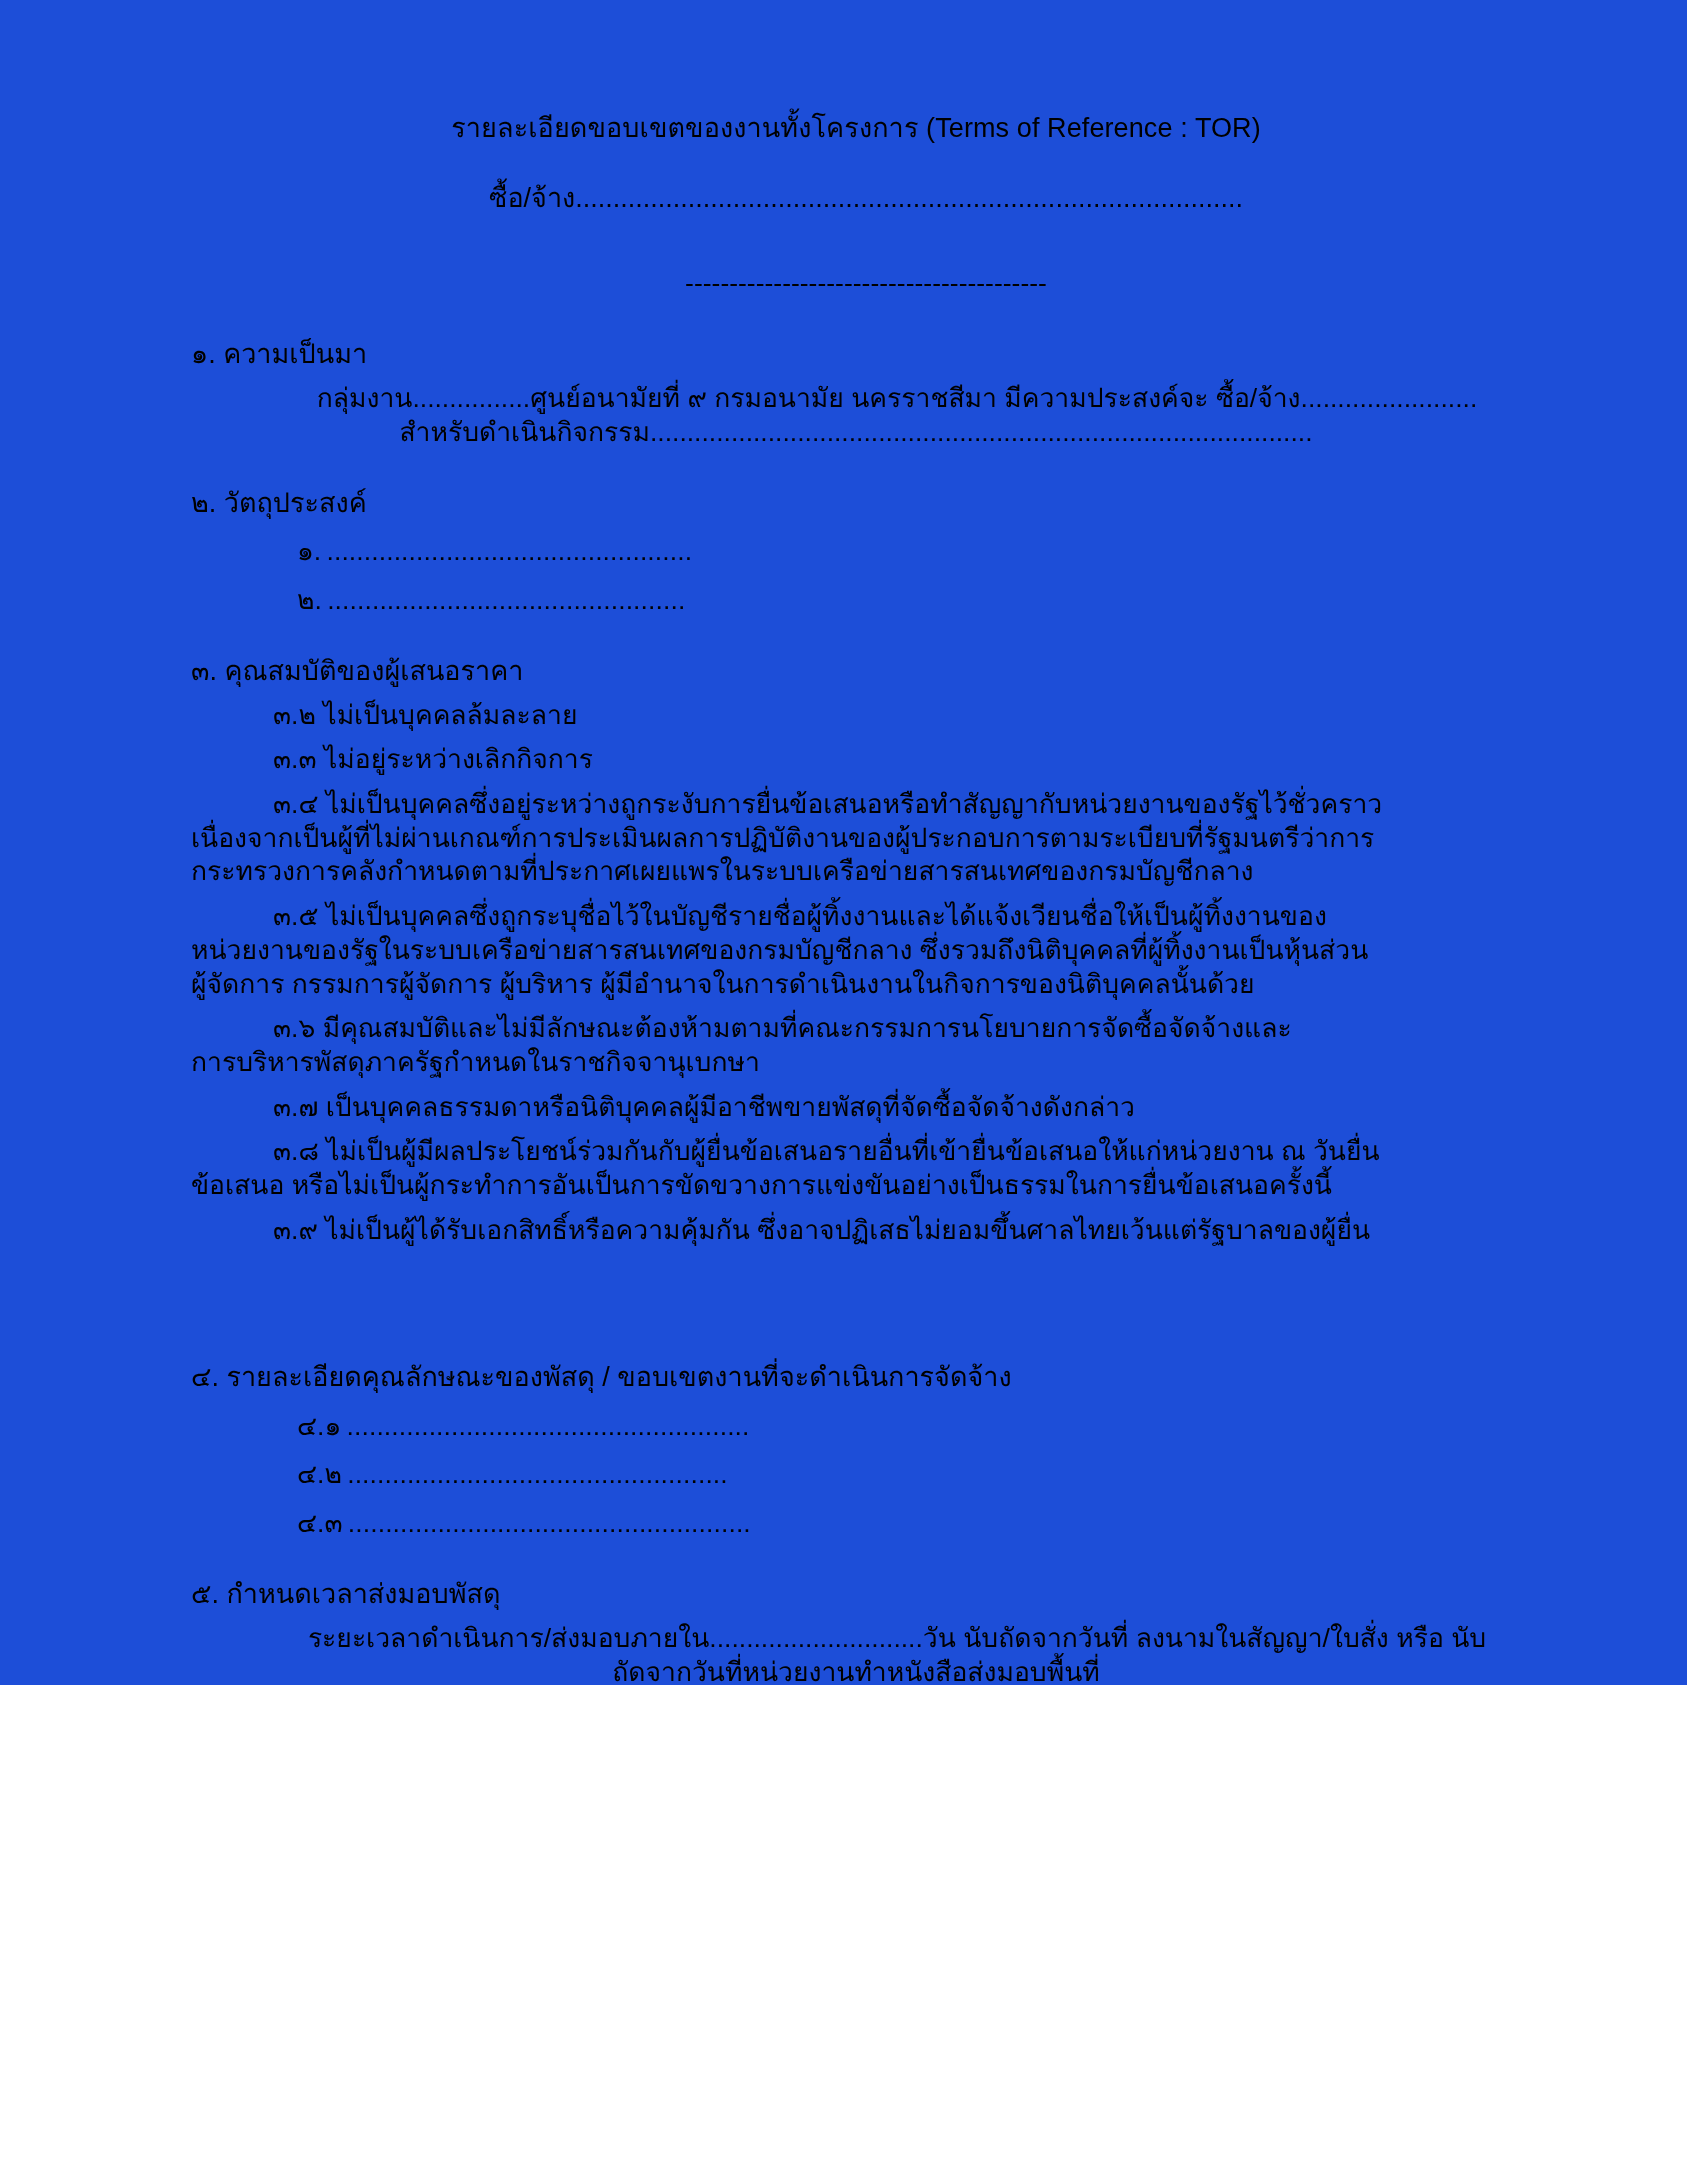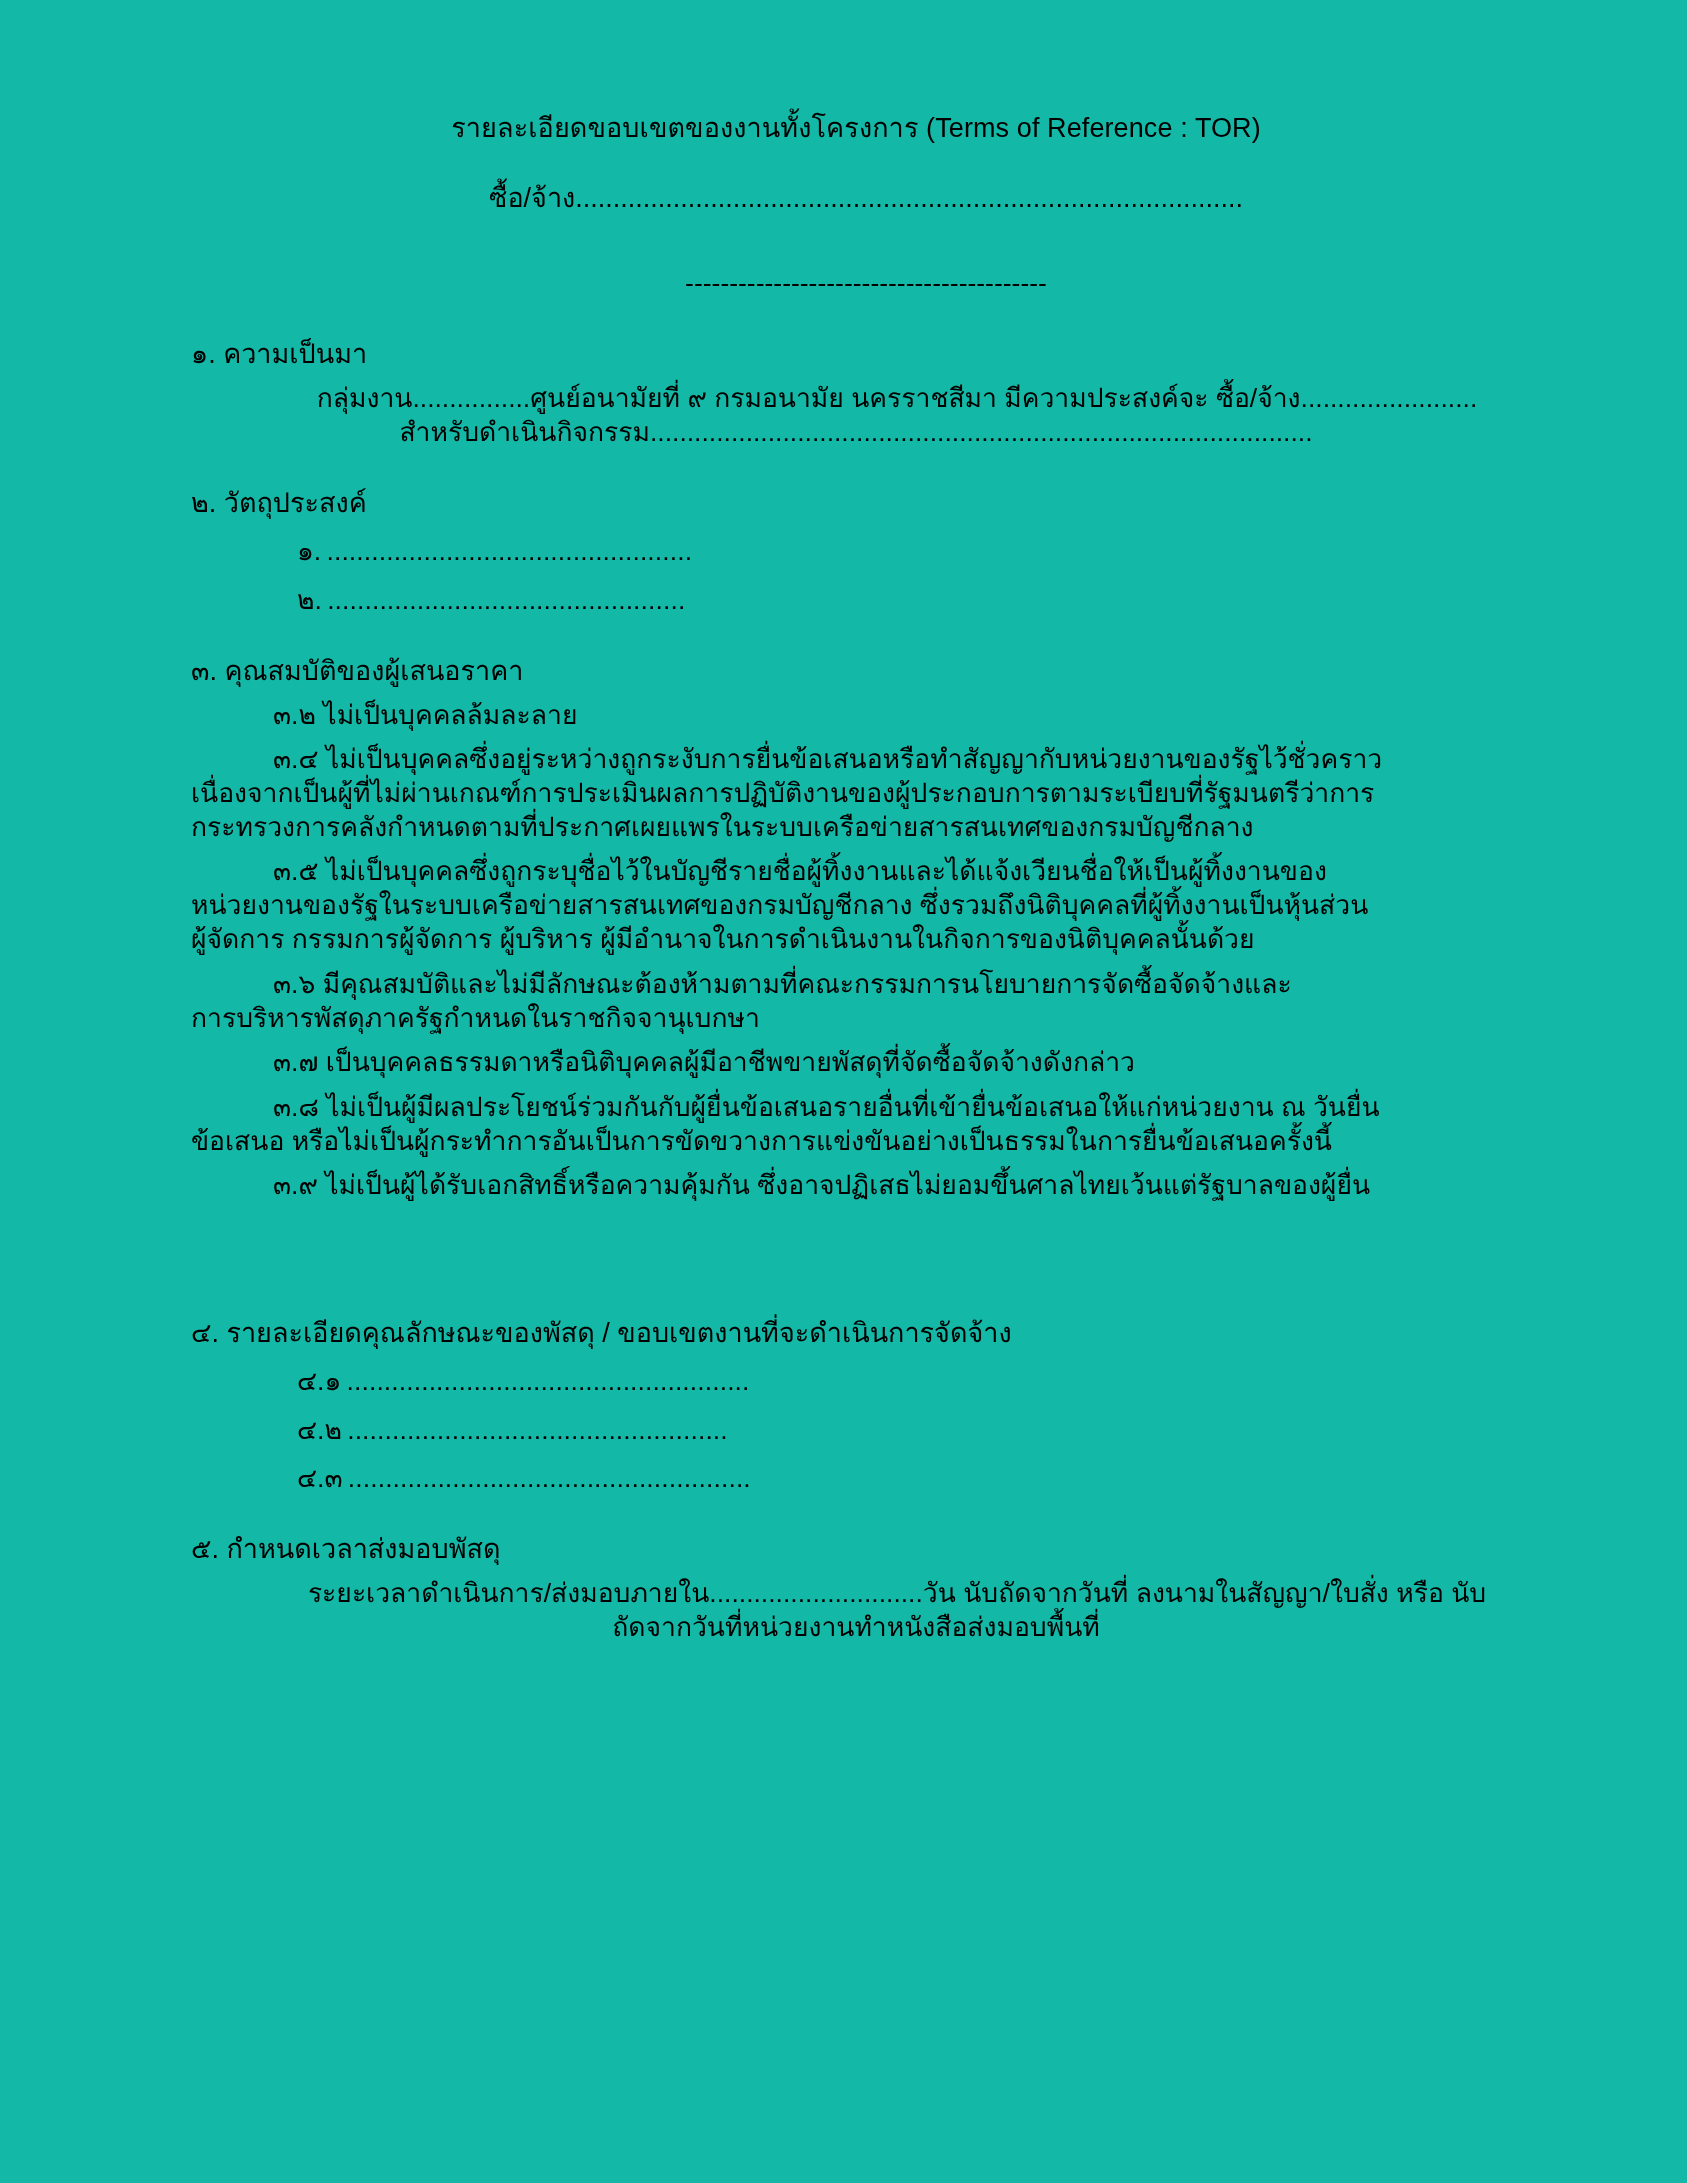--- a/index.html
+++ b/index.html
@@ -8,22 +8,22 @@
     padding: 0;
     background: #ffffff;
   }
   body {
     font-family: "Liberation Sans", "DejaVu Sans", sans-serif;
     color: #000000;
   }
   .page {
     position: relative;
     width: 1687px;
-    height: 2183px;
-    background: #14b8a6;
+    height: 1685px;
+    background: #1d4ed8;
     box-sizing: border-box;
     padding: 0;
     overflow: hidden;
   }
   
   .content {
     position: absolute;
     left: 191px;
     top: 111px;
     width: 1330px;
@@ -111,20 +111,23 @@
     <div class="heading">๒. วัตถุประสงค์</div>
     <div class="dotrow"><span class="num">๑.</span><span class="dotleader">.................................................</span></div>
     <div class="dotrow"><span class="num">๒.</span><span class="dotleader">................................................</span></div>
 
     <div class="heading">๓. คุณสมบัติของผู้เสนอราคา</div>
 
     <div class="sub-wide lines">
       <div class="ind">๓.๒ ไม่เป็นบุคคลล้มละลาย</div>
     </div>
     <div class="sub-wide lines">
+      <div class="ind">๓.๓ ไม่อยู่ระหว่างเลิกกิจการ</div>
+    </div>
+    <div class="sub-wide lines">
       <div class="ind">๓.๔ ไม่เป็นบุคคลซึ่งอยู่ระหว่างถูกระงับการยื่นข้อเสนอหรือทำสัญญากับหน่วยงานของรัฐไว้ชั่วคราว</div>
       <div>เนื่องจากเป็นผู้ที่ไม่ผ่านเกณฑ์การประเมินผลการปฏิบัติงานของผู้ประกอบการตามระเบียบที่รัฐมนตรีว่าการ</div>
       <div>กระทรวงการคลังกำหนดตามที่ประกาศเผยแพรในระบบเครือข่ายสารสนเทศของกรมบัญชีกลาง</div>
     </div>
     <div class="sub-wide lines">
       <div class="ind">๓.๕ ไม่เป็นบุคคลซึ่งถูกระบุชื่อไว้ในบัญชีรายชื่อผู้ทิ้งงานและได้แจ้งเวียนชื่อให้เป็นผู้ทิ้งงานของ</div>
       <div>หน่วยงานของรัฐในระบบเครือข่ายสารสนเทศของกรมบัญชีกลาง ซึ่งรวมถึงนิติบุคคลที่ผู้ทิ้งงานเป็นหุ้นส่วน</div>
       <div>ผู้จัดการ กรรมการผู้จัดการ ผู้บริหาร ผู้มีอำนาจในการดำเนินงานในกิจการของนิติบุคคลนั้นด้วย</div>
     </div>
     <div class="sub-wide lines">

